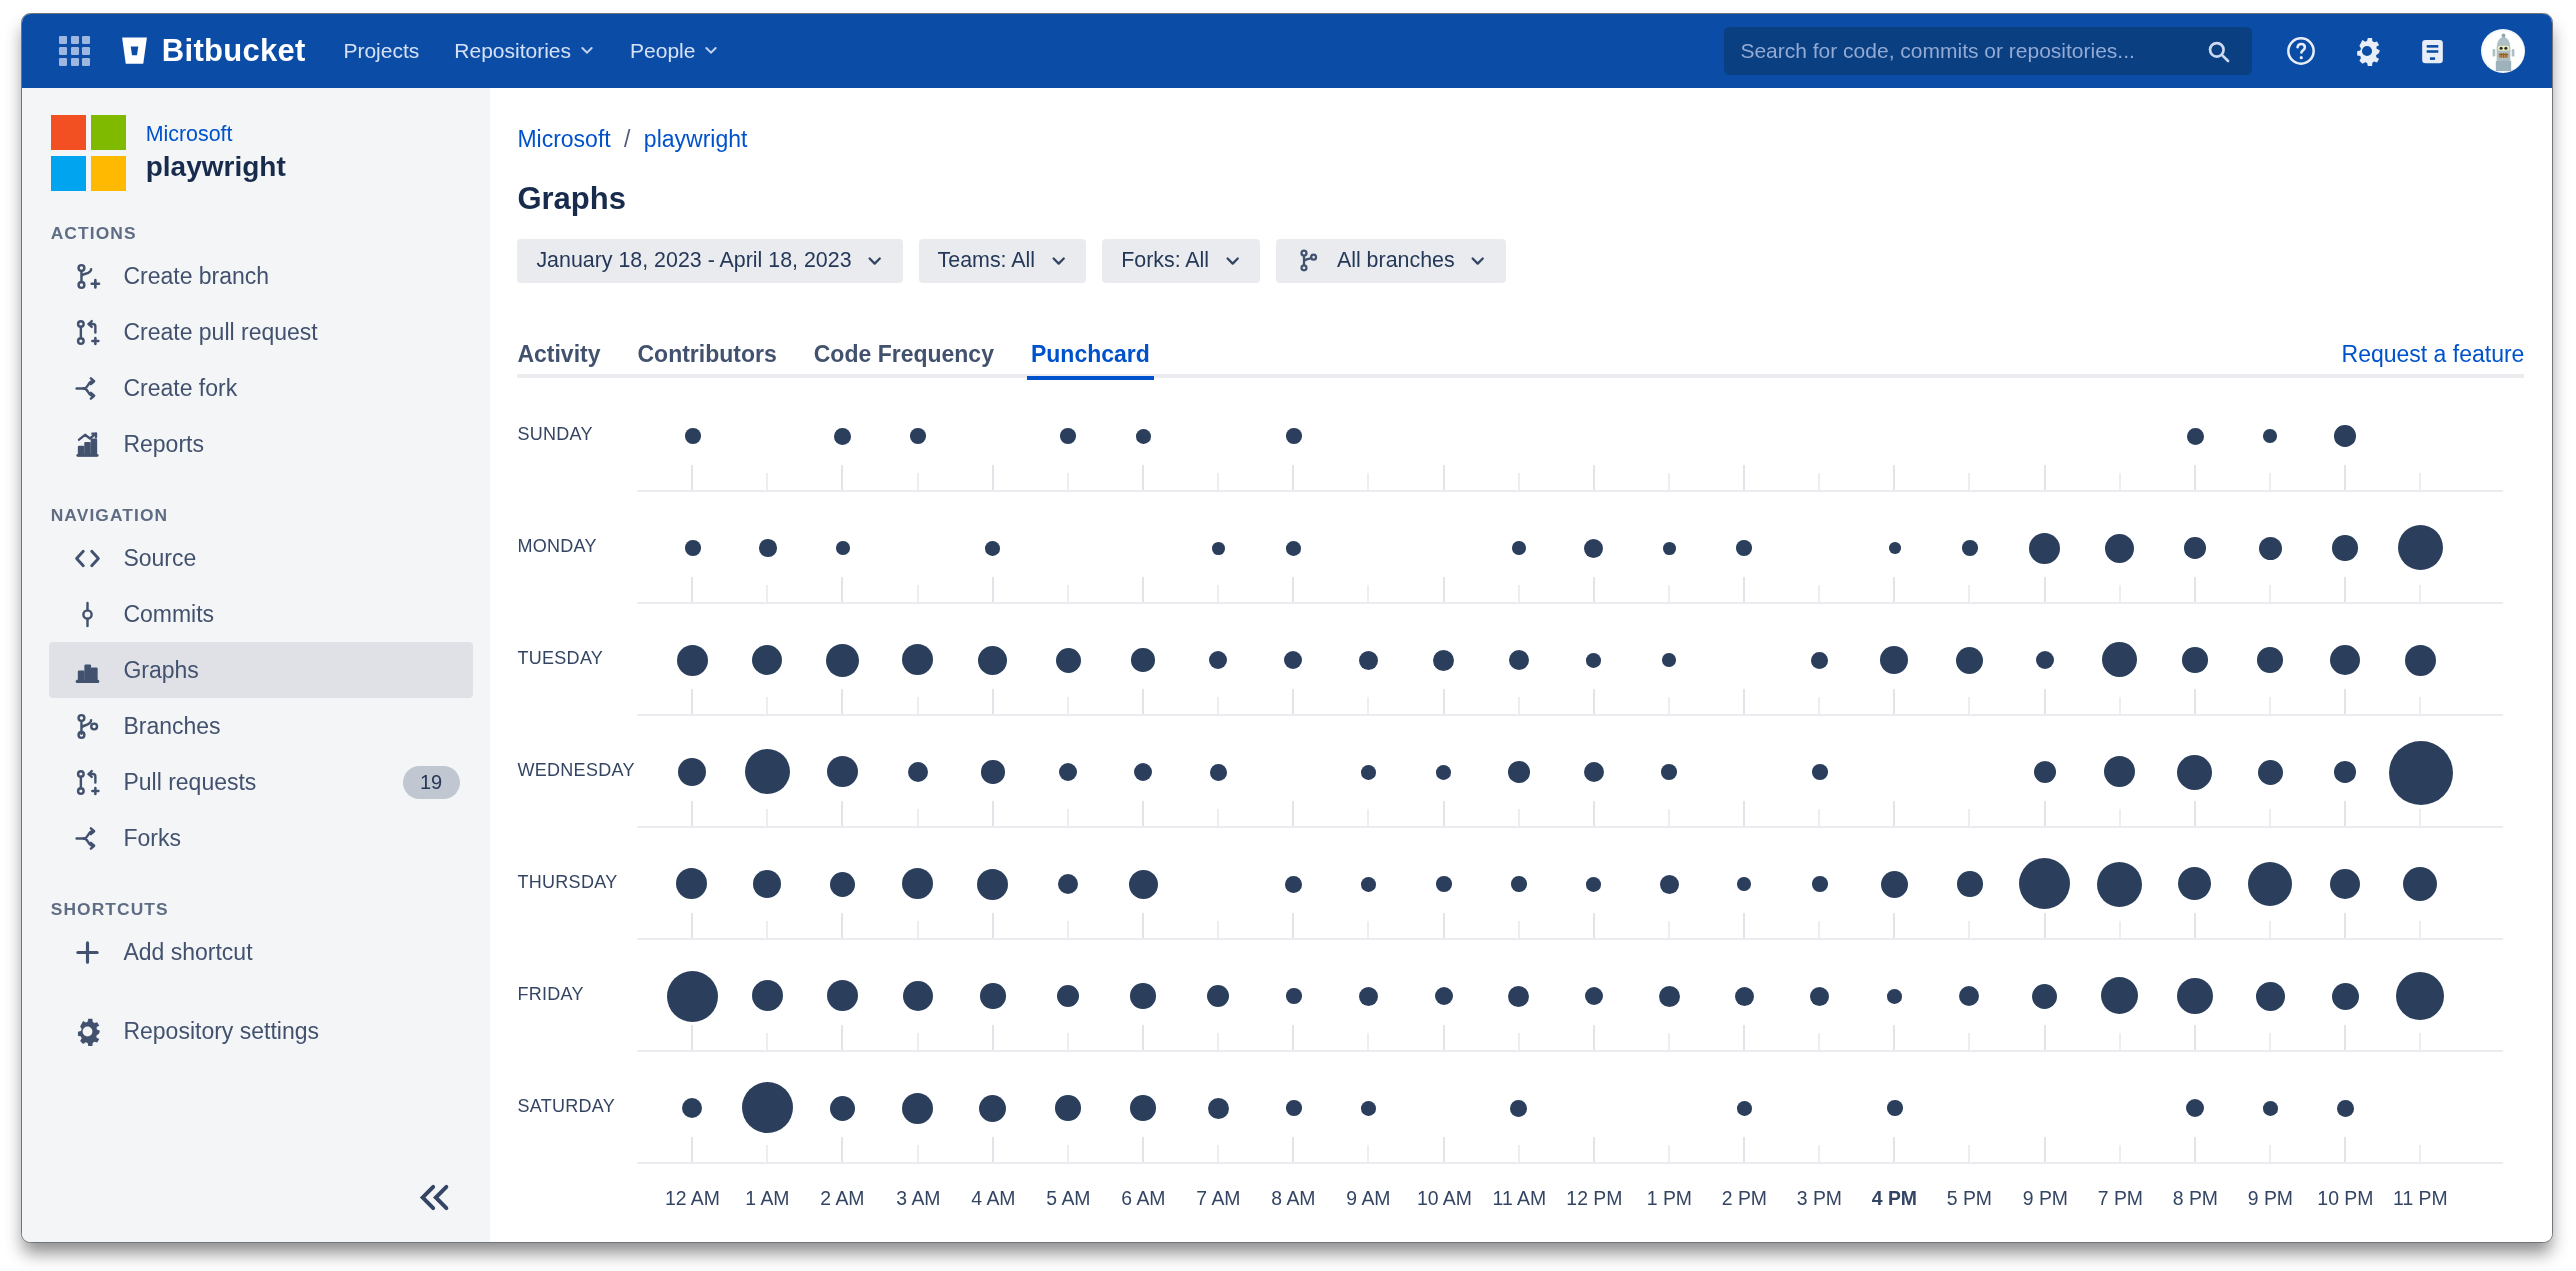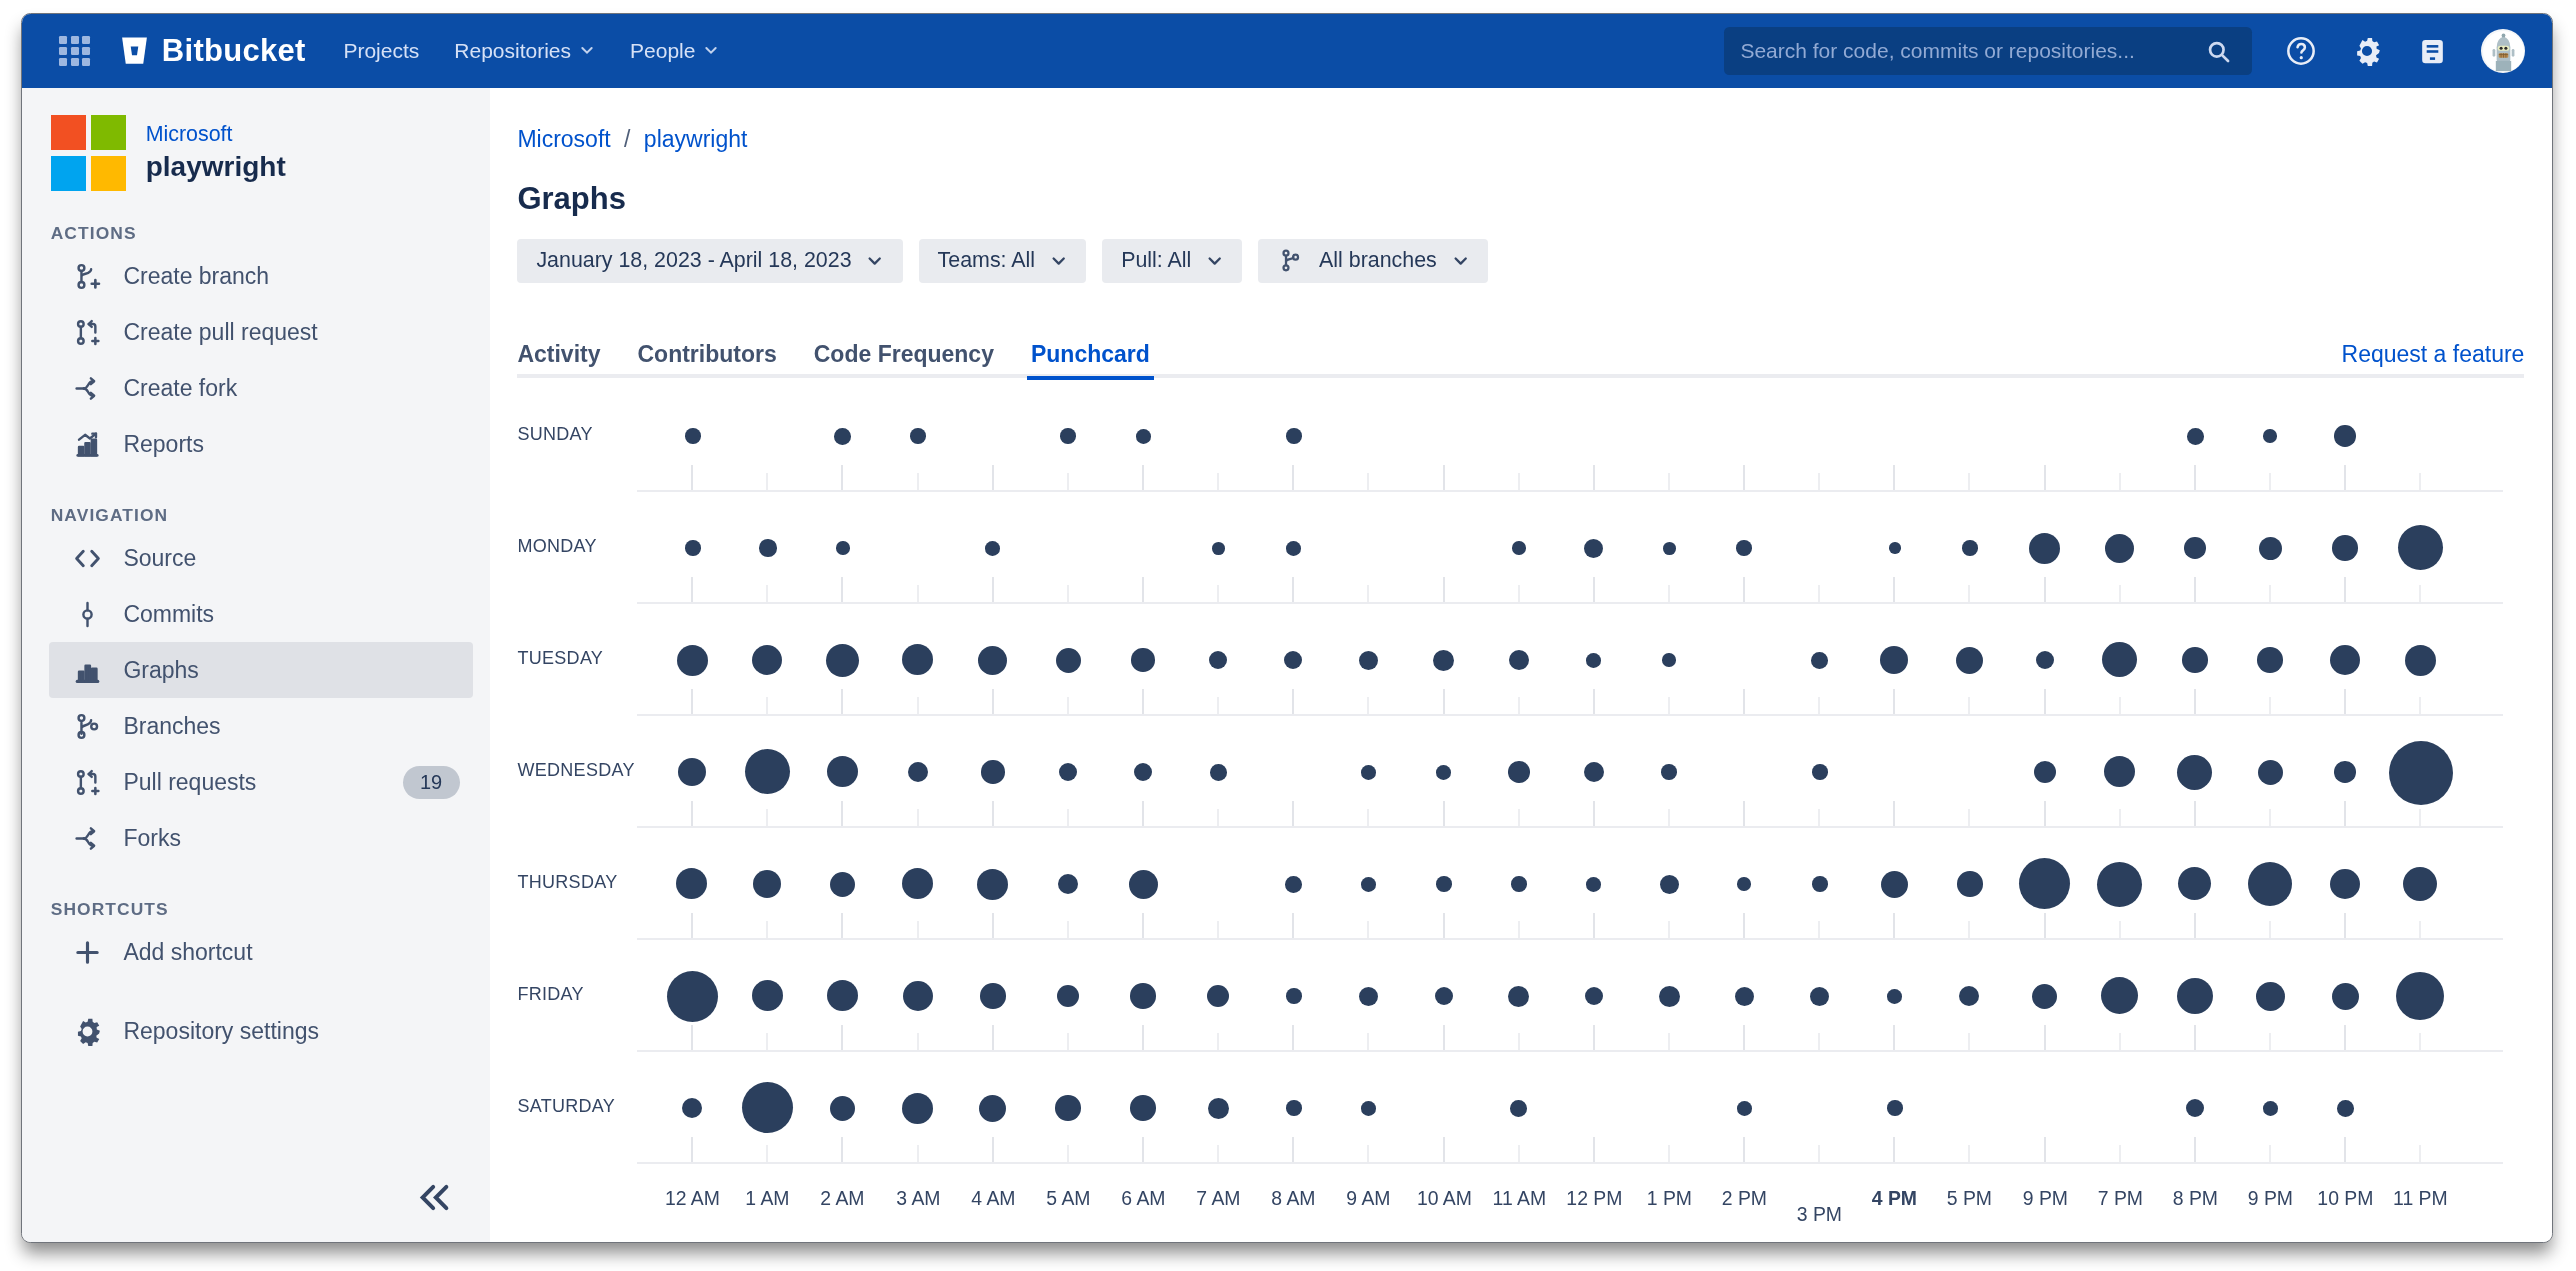--- a/index.html
+++ b/index.html
@@ -354,21 +354,21 @@
           </button>
           <button class="filter-btn">
             <span>Teams: All</span>
             <span class="ic">
               <svg width="17.4" height="17.4" viewBox="0 0 24 24" fill="none" stroke="#344563" stroke-width="3.2" stroke-linecap="round" stroke-linejoin="round">
                 <path d="M5 9l7 7 7-7"></path>
               </svg>
             </span>
           </button>
           <button class="filter-btn">
-            <span>Pull: All</span>
+            <span>Forks: All</span>
             <span class="ic">
               <svg width="17.4" height="17.4" viewBox="0 0 24 24" fill="none" stroke="#344563" stroke-width="3.2" stroke-linecap="round" stroke-linejoin="round">
                 <path d="M5 9l7 7 7-7"></path>
               </svg>
             </span>
           </button>
           <button class="filter-btn">
             <span class="ic">
               <svg width="29" height="29" viewBox="0 0 24 24" fill="none" stroke="#42526e" stroke-width="2" stroke-linecap="round" stroke-linejoin="round" style="width:27px;height:27px">
                 <circle cx="8" cy="5.5" r="2.2"></circle>
@@ -732,21 +732,21 @@
             <span class="pc-xlab" style="left: 551px;">5 AM</span>
             <span class="pc-xlab" style="left: 626px;">6 AM</span>
             <span class="pc-xlab" style="left: 701px;">7 AM</span>
             <span class="pc-xlab" style="left: 776px;">8 AM</span>
             <span class="pc-xlab" style="left: 851px;">9 AM</span>
             <span class="pc-xlab" style="left: 927px;">10 AM</span>
             <span class="pc-xlab" style="left: 1002px;">11 AM</span>
             <span class="pc-xlab" style="left: 1077px;">12 PM</span>
             <span class="pc-xlab" style="left: 1152px;">1 PM</span>
             <span class="pc-xlab" style="left: 1227px;">2 PM</span>
-            <span class="pc-xlab" style="left: 1302px; margin-top: 16px;">3 PM</span>
+            <span class="pc-xlab" style="left: 1302px;">3 PM</span>
             <span class="pc-xlab" style="left: 1377px; font-weight: bold;">4 PM</span>
             <span class="pc-xlab" style="left: 1452px;">5 PM</span>
             <span class="pc-xlab" style="left: 1528px;">9 PM</span>
             <span class="pc-xlab" style="left: 1603px;">7 PM</span>
             <span class="pc-xlab" style="left: 1678px;">8 PM</span>
             <span class="pc-xlab" style="left: 1753px;">9 PM</span>
             <span class="pc-xlab" style="left: 1828px;">10 PM</span>
             <span class="pc-xlab" style="left: 1903px;">11 PM</span>
           </div>
         </div>

